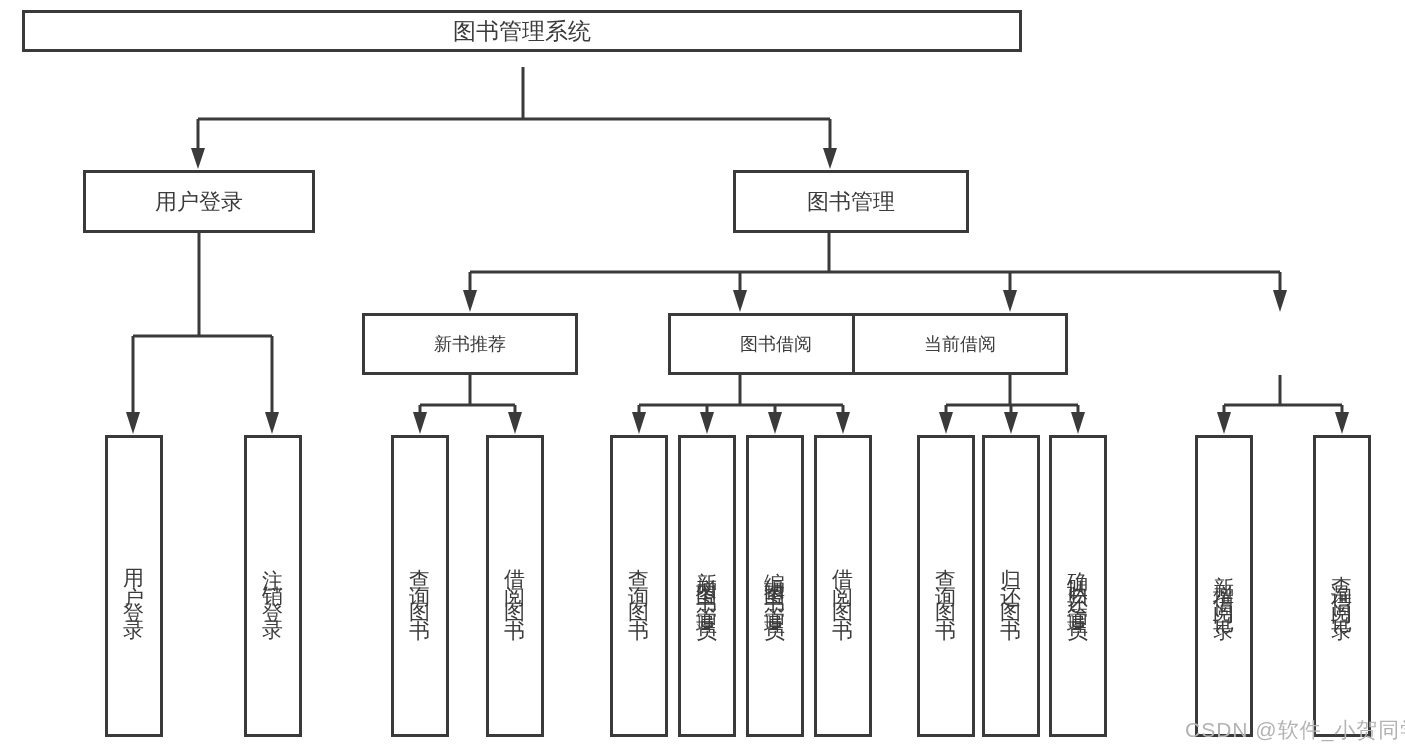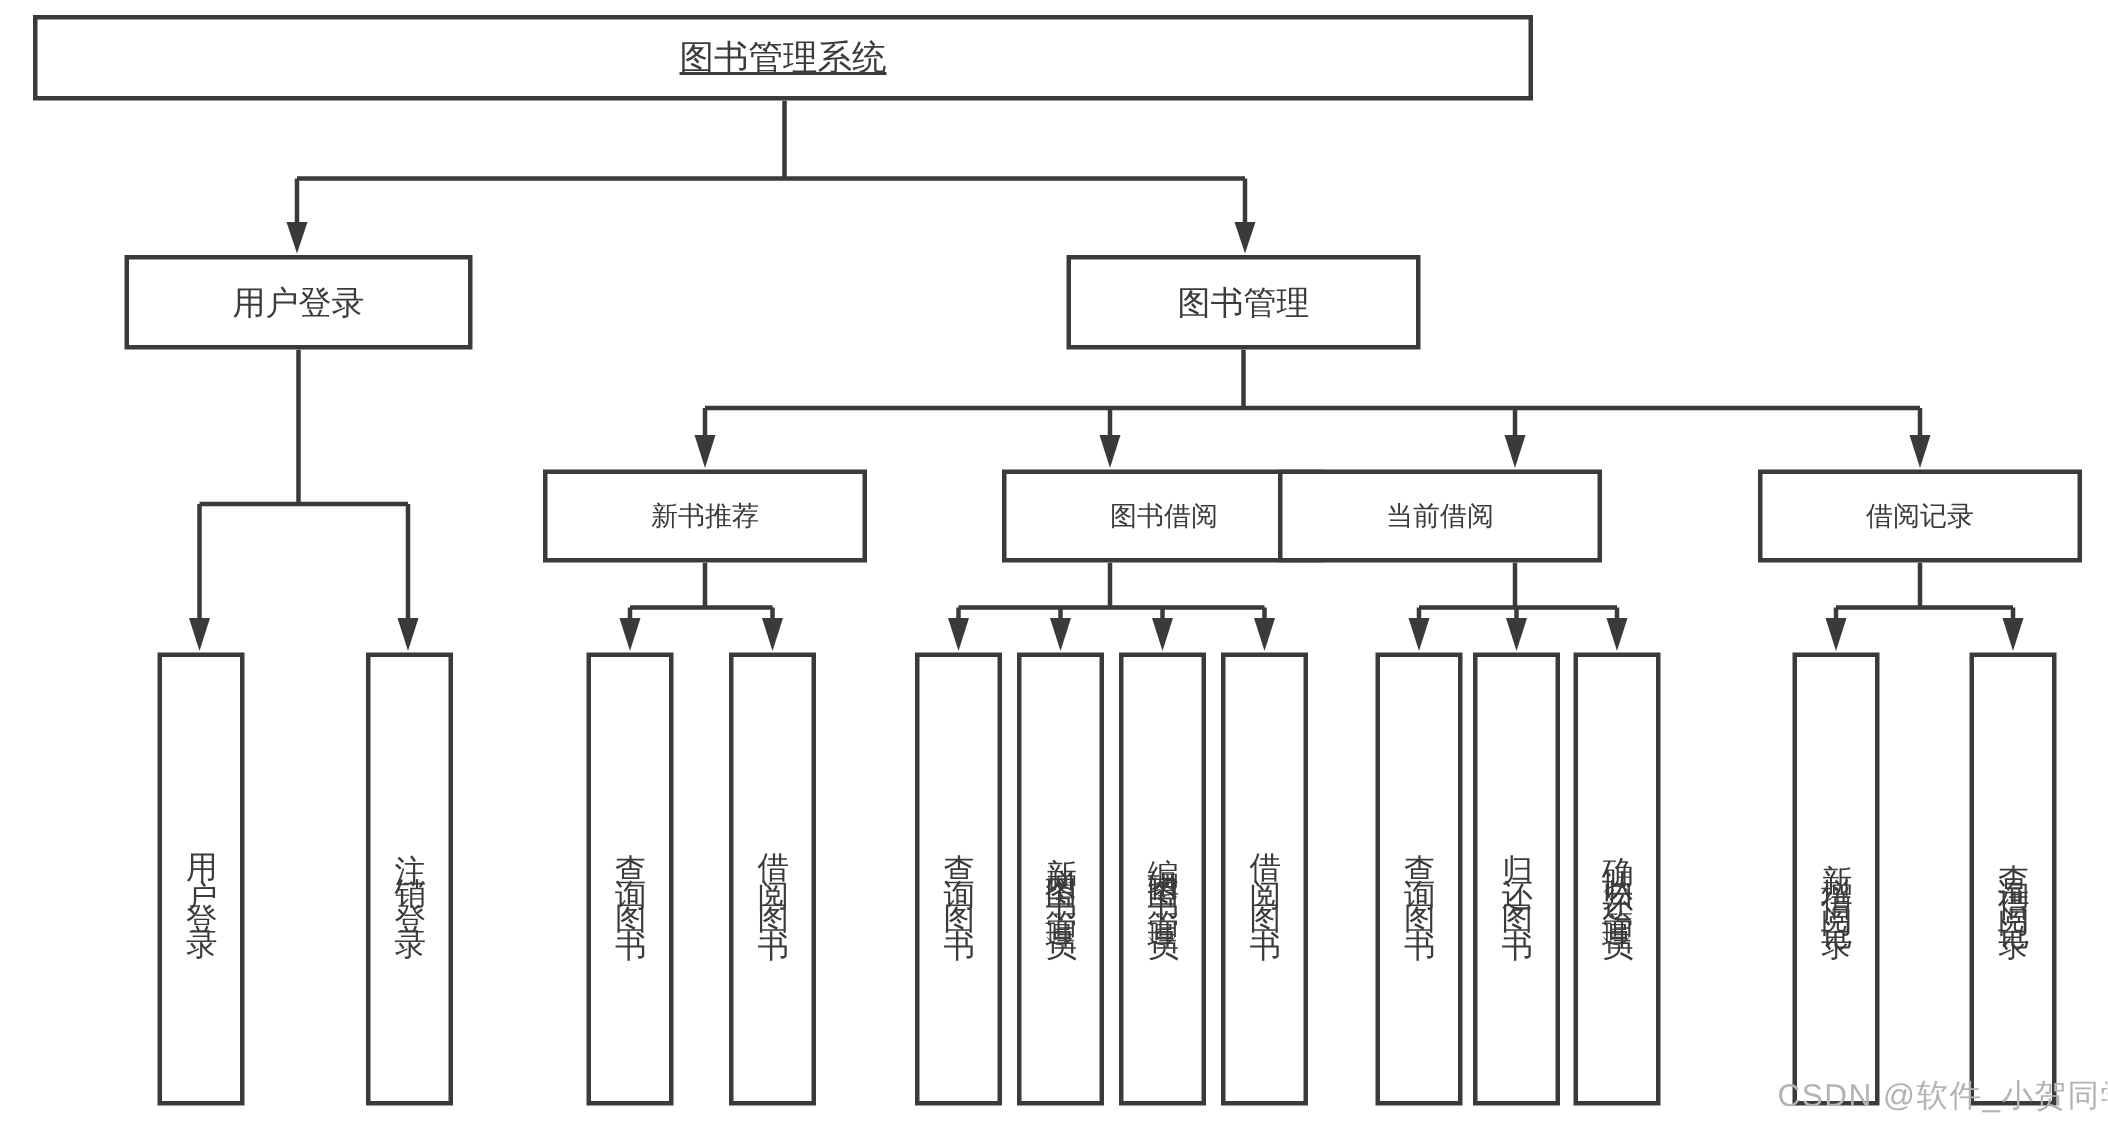--- a/index.html
+++ b/index.html
@@ -24,21 +24,21 @@
   .connectors path{stroke:var(--line);stroke-width:3;fill:none;}
   .connectors polygon{fill:var(--line);stroke:none;}
   .node{
     position:absolute;
     box-sizing:border-box;
     border:3px solid var(--line);
     background:var(--background);
     display:flex;align-items:center;justify-content:center;
     text-align:center;
   }
-  .root{left:22px;top:10px;width:1000px;height:57px;font-size:23px;text-decoration:underline;}
+  .root{left:22px;top:10px;width:1000px;height:42px;font-size:23px;}
   .lvl2{top:170px;height:63px;font-size:22px;}
   .lvl3{top:313px;height:62px;width:216px;font-size:18px;}
   .leaf{top:435px;height:302px;width:58px;}
   .vtext{
     writing-mode:vertical-rl;
     text-orientation:mixed;
     font-size:21px;
     letter-spacing:17px;
     line-height:1;
     white-space:nowrap;
@@ -99,35 +99,32 @@
     </g>
   </svg>
 
   <div class="node root">
     <span>图书管理系统</span>
   </div>
 
   <div class="node lvl2" style="left:83px;width:232px;">
     <span>用户登录</span>
   </div>
-  <div class="node lvl2" style="left:711px;width:236px;">
+  <div class="node lvl2" style="left:733px;width:236px;">
     <span>图书管理</span>
   </div>
 
   <div class="node lvl3" style="left:362px;">
     <span>新书推荐</span>
   </div>
   <div class="node lvl3" style="left:632px;margin-left:36px;">
     <span>图书借阅</span>
   </div>
   <div class="node lvl3" style="left:852px;">
     <span>当前借阅</span>
-  </div>
-  <div class="node lvl3" style="left:1172px;">
-    <span>借阅记录</span>
   </div>
 
   <div class="node leaf" style="left:105px;">
     <span class="vtext">用户登录</span>
   </div>
   <div class="node leaf" style="left:244px;">
     <span class="vtext">注销登录</span>
   </div>
 
   <div class="node leaf" style="left:391px;">

